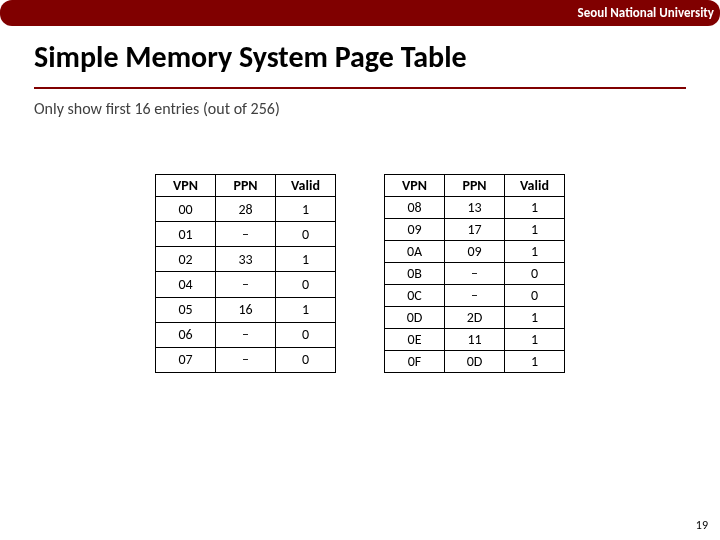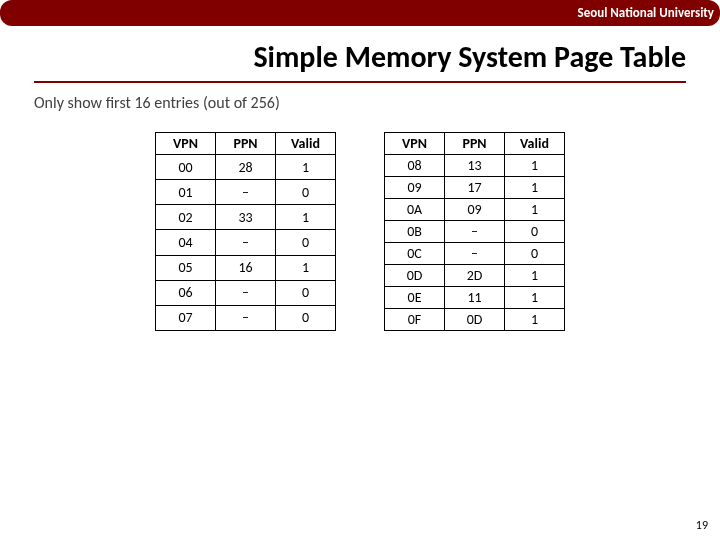--- a/index.html
+++ b/index.html
@@ -22,34 +22,33 @@
     line-height: 26px;
     padding-right: 6px;
     border-radius: 12px;
   }
   .title {
     font-size: 30px;
     font-weight: bold;
     color: #000;
     margin: 12px 0 0 34px;
     border-bottom: 2px solid #800000;
-    padding-bottom: 6px;
+    padding-bottom: 12px;
     width: 652px;
-    text-align: right;
   }
   .subtitle {
     font-size: 16px;
     color: #404040;
     margin: 10px 0 0 34px;
   }
   .tables-wrap {
     display: flex;
     justify-content: center;
     gap: 48px;
-    margin-top: 20px;
+    margin-top: 56px;
   }
   table {
     border-collapse: collapse;
     font-size: 14px;
   }
   th, td {
     border: 1px solid #000;
     text-align: center;
     width: 60px;
     height: 22px;

